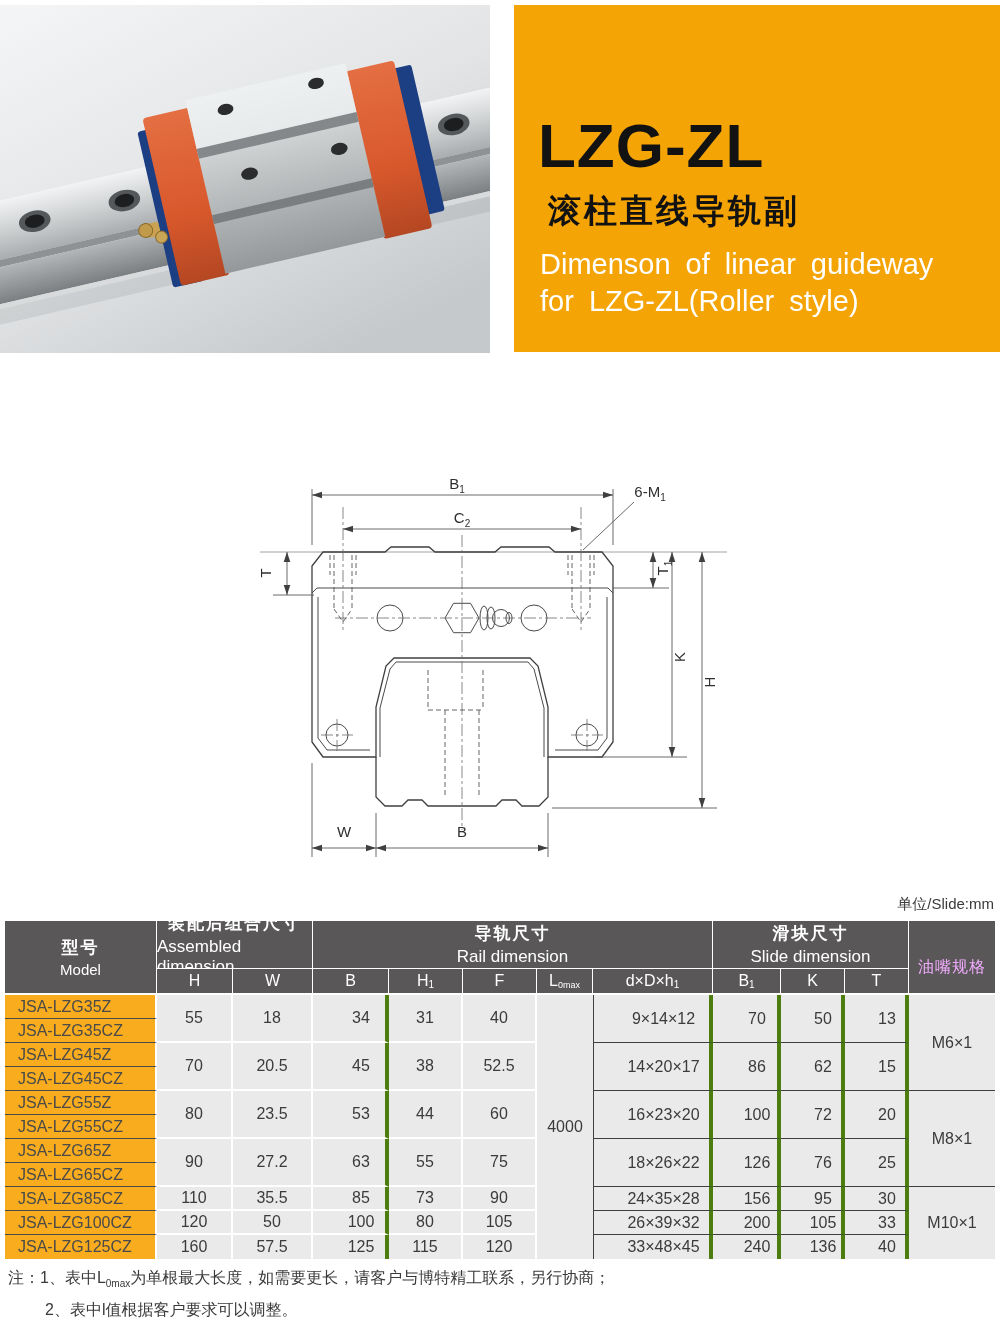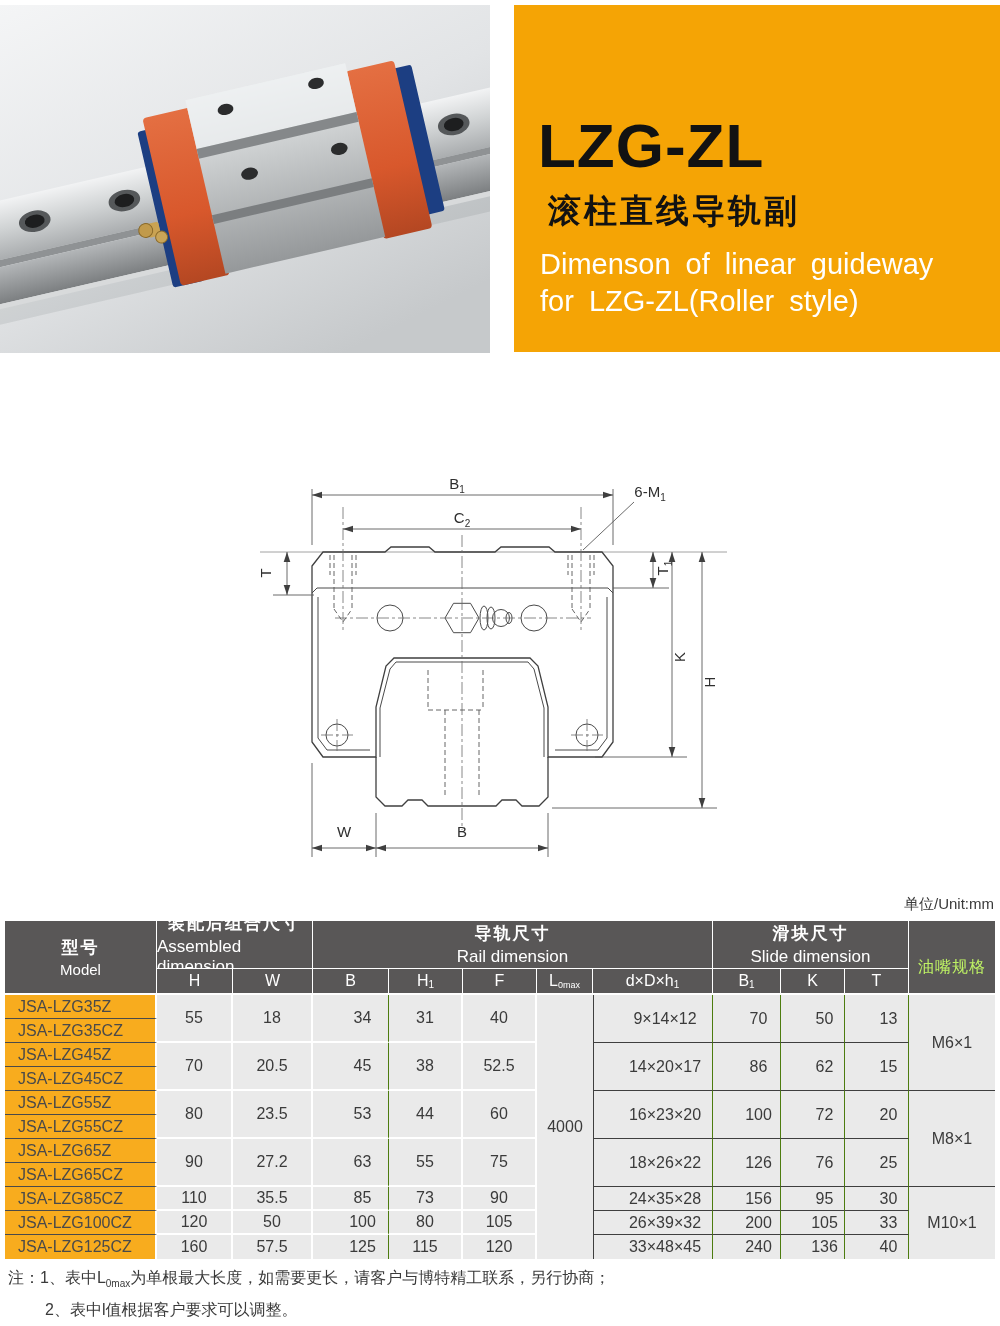--- a/index.html
+++ b/index.html
@@ -18,27 +18,27 @@
   .tbl{position:absolute;left:5px;top:921px;width:924px;display:grid;
        grid-template-columns:152px 76px 80px 76px 74px 74px 56px 120px 68px 64px 64px 86px;
        grid-template-rows:48px 26px repeat(11,24px);}
   .hcell{background:#595757;color:#fff;display:flex;flex-direction:column;align-items:center;justify-content:center;}
   .hcell .cn{font-size:17px;font-weight:bold;letter-spacing:2px;}
   .hcell .en{font-size:17px;margin-top:2px;letter-spacing:0;}
   .bR1w{border-right:1px solid #fff;}  .bB1w{border-bottom:1px solid #fff;}
   .bB2w{border-bottom:2px solid #fff;}
   .sh{background:#595757;color:#fff;font-size:16px;display:flex;align-items:center;justify-content:center;}
   .sh .sb,.cell .sb{font-size:10px;margin-top:7px;}
-  .oilhd{background:#595757;color:#bef264;font-size:16px;display:flex;align-items:flex-end;justify-content:center;
+  .oilhd{background:#595757;color:#f0abfc;font-size:16px;display:flex;align-items:flex-end;justify-content:center;
          padding-bottom:15px;box-sizing:border-box;letter-spacing:1px;}
   .cell{background:#EAEAEA;color:#3b3b3b;font-size:16px;display:flex;align-items:center;justify-content:center;box-sizing:border-box;}
   .mc{background:#F8AC1E;color:#4a4a4a;font-size:16px;display:flex;align-items:center;padding-left:13px;
       box-sizing:border-box;border-bottom:1px solid #4a4a4a;border-right:2px solid #fff;}
   .bwr{border-right:2px solid #fff;} .bwb{border-bottom:2px solid #fff;}
-  .bdr{border-right:1px solid #4d7c0f;padding-left:24px;} .bdb{border-bottom:1px solid #3f3f3f;} .bdl{border-left:1px solid #3f3f3f;}
+  .bdr{border-right:4px solid #4d7c0f;padding-left:24px;} .bdb{border-bottom:1px solid #3f3f3f;} .bdl{border-left:1px solid #3f3f3f;}
   .nb{border-bottom:none !important;}
   
   .notes{position:absolute;left:8px;top:1262px;font-size:16px;color:#3a3a3a;line-height:2.0;}
   .notes sub{font-size:10px;}
   .notes .l2{margin-left:37px;}
   
   .ln{stroke:#3f3f3f;stroke-width:1.3;fill:none;}
   .ln2{stroke:#4a4a4a;stroke-width:1;fill:none;}
   .thin{stroke:#8a8a8a;stroke-width:0.8;fill:none;}
   .dim{stroke:#5a5a5a;stroke-width:0.9;fill:none;}
@@ -210,21 +210,21 @@
 
     <path class="dim" d="M77,318 V412 M141,368 V412 M313,368 V412 M77,403 H313"></path>
     <path class="arr" d="M77,403 l10,-3.3 v6.6 Z"></path>
       <path class="arr" d="M141,403 l-10,-3.3 v6.6 Z"></path>
     <path class="arr" d="M141,403 l10,-3.3 v6.6 Z"></path>
       <path class="arr" d="M313,403 l-10,-3.3 v6.6 Z"></path>
     <text class="lbl" x="109" y="392" text-anchor="middle">W</text>
     <text class="lbl" x="227" y="392" text-anchor="middle">B</text>
   </svg>
 
-  <div class="unit">单位/Unit:mm</div>
+  <div class="unit">单位/Slide:mm</div>
 
   <div class="tbl">
 
     <div class="hcell bR1w bB2w" style="grid-column:1;grid-row:1/3">
       <span class="cn">型号</span>
       <span class="en" style="font-size:15px">Model</span>
     </div>
     <div class="hcell bR1w bB1w" style="grid-column:2/4;grid-row:1">
       <span class="cn">装配后组合尺寸</span>
       <span class="en">Assembled dimension</span>

